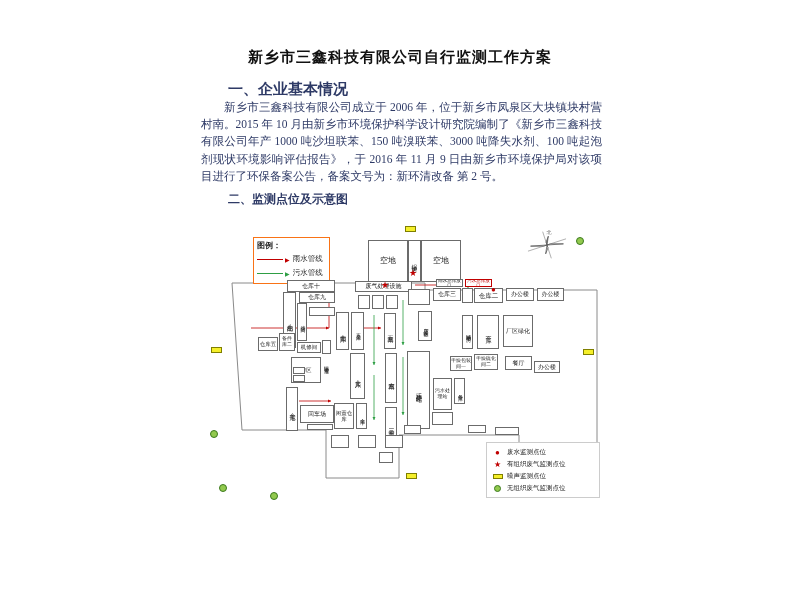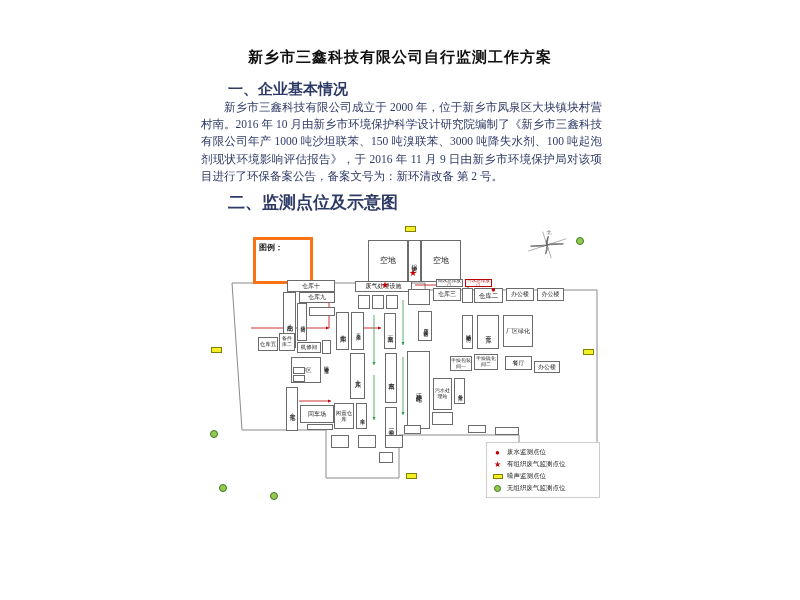--- a/index.html
+++ b/index.html
@@ -3,39 +3,39 @@
 <meta charset="utf-8">
 <style>
   html,body{margin:0;padding:0;background:#fff;}
   #page{position:relative;width:800px;height:600px;background:#ffffff;overflow:hidden;
         font-family:"Liberation Serif","DejaVu Serif",serif;}
   .title{position:absolute;left:0;top:48px;width:800px;text-align:center;
          font-size:15px;font-weight:bold;color:#111111;letter-spacing:1px;}
   .h1{position:absolute;left:228px;top:80px;font-size:15px;font-weight:bold;color:#2e3a66;}
   .para{position:absolute;left:201px;top:99px;width:401px;font-size:11.5px;line-height:17.2px;
         color:#2e3a66;text-align:justify;text-indent:2em;word-break:break-all;}
-  .h2{position:absolute;left:228px;top:191px;font-size:17px;font-weight:bold;color:#2e3a66;}
+  .h2{position:absolute;left:228px;top:191px;font-size:12px;font-weight:bold;color:#2e3a66;}
 
   
   #plan{position:absolute;left:203px;top:215px;width:397px;height:292px;}
   #plan svg.base{position:absolute;left:0;top:0;}
   .bx{position:absolute;box-sizing:border-box;border:1px solid #6b6b6b;background:#ffffff;
       color:#222;display:flex;align-items:center;justify-content:center;text-align:center;
       line-height:1.15;word-break:break-all;font-family:"Liberation Sans","DejaVu Sans",sans-serif;
       padding:0;overflow:hidden;}
   .bx.v{writing-mode:vertical-rl;text-orientation:upright;letter-spacing:1px;}
   .bx.nb{border:none;background:transparent;}
   .bx.red{color:#c00000;border-color:#c00000;}
   .mk{position:absolute;line-height:1;}
   .mk-noise{width:11px;height:6px;background:#f5ef2a;border:1px solid #7f7f00;box-sizing:border-box;}
   .mk-fug{width:8px;height:8px;border-radius:50%;background:#92c94e;border:1px solid #3c7a1f;box-sizing:border-box;}
   .mk-star{color:#c00000;font-size:9px;}
   .mk-dot{color:#c00000;font-size:8px;}
   
-  .pleg{position:absolute;left:50px;top:22px;width:60px;height:47px;border:3px solid #f97316;
+  .pleg{position:absolute;left:50px;top:22px;width:77px;height:47px;border:1px solid #f97316;
         background:#fff;font-size:7.5px;color:#222;padding:2px 3px;box-sizing:border-box;
         font-family:"Liberation Sans","DejaVu Sans",sans-serif;}
   .pleg .t{font-size:8px;font-weight:bold;margin-bottom:1px;}
   .pleg .row{display:flex;align-items:center;height:14px;}
   .pleg .ln{display:inline-block;width:26px;height:1px;margin-right:2px;position:relative;}
   .pleg .ah{font-size:6px;margin-right:3px;}
   
   .mleg{position:absolute;left:283px;top:227px;width:114px;height:56px;border:1px solid #cccccc;
         background:#fff;font-size:6.5px;color:#222;padding:3px 4px;box-sizing:border-box;
         font-family:"Liberation Sans","DejaVu Sans",sans-serif;}
@@ -44,21 +44,21 @@
   .mleg .mk-noise{width:10px;height:5px;}
   .mleg .mk-fug{width:7px;height:7px;}
   .compass{position:absolute;left:322px;top:12px;}
 </style>
 </head>
 <body>
 
 <div id="page">
   <div class="title">新乡市三鑫科技有限公司自行监测工作方案</div>
   <div class="h1">一、企业基本情况</div>
-  <div class="para">新乡市三鑫科技有限公司成立于 2000 年，位于新乡市凤泉区大块镇块村营村南。2016 年 10 月由新乡市环境保护科学设计研究院编制了《新乡市三鑫科技有限公司年产 1000 吨沙坦联苯、150 吨溴联苯、3000 吨降失水剂、100 吨起泡剂现状环境影响评估报告》，于 2016 年 11 月 9 日由新乡市环境保护局对该项目进行了环保备案公告，备案文号为：新环清改备 第 2 号。</div>
+  <div class="para">新乡市三鑫科技有限公司成立于 2006 年，位于新乡市凤泉区大块镇块村营村南。2015 年 10 月由新乡市环境保护科学设计研究院编制了《新乡市三鑫科技有限公司年产 1000 吨沙坦联苯、150 吨溴联苯、3000 吨降失水剂、100 吨起泡剂现状环境影响评估报告》，于 2016 年 11 月 9 日由新乡市环境保护局对该项目进行了环保备案公告，备案文号为：新环清改备 第 2 号。</div>
   <div class="h2">二、监测点位及示意图</div>
 
   <div id="plan">
     <svg class="base" width="397" height="292">
       <defs>
         <marker id="arr-rain" markerWidth="6" markerHeight="6" refX="4" refY="2" orient="auto">
           <path d="M0,0 L4,2 L0,4 Z" fill="#c00000"></path>
         </marker>
         <marker id="arr-sewage" markerWidth="6" markerHeight="6" refX="4" refY="2" orient="auto">
           <path d="M0,0 L4,2 L0,4 Z" fill="#2e9e44"></path>
@@ -74,20 +74,32 @@
           <line x1="171" y1="100" x2="171" y2="150" stroke="#2e9e44" stroke-width="0.8" marker-end="url(#arr-sewage)"></line>
           <line x1="171" y1="160" x2="171" y2="205" stroke="#2e9e44" stroke-width="0.8" marker-end="url(#arr-sewage)"></line>
           <line x1="200" y1="85" x2="200" y2="130" stroke="#2e9e44" stroke-width="0.8" marker-end="url(#arr-sewage)"></line>
           <line x1="200" y1="142" x2="200" y2="200" stroke="#2e9e44" stroke-width="0.8" marker-end="url(#arr-sewage)"></line>
           <line x1="265" y1="88" x2="265" y2="72" stroke="#2e9e44" stroke-width="0.8" marker-end="url(#arr-sewage)"></line>
         </g>
     </svg>
 
     <div class="pleg">
       <div class="t">图例：</div>
+      <div id="pleg-rows">
+          <div class="row">
+            <span class="ln" style="background: rgb(192, 0, 0);"></span>
+            <span class="ah" style="color: rgb(192, 0, 0);">▶</span>
+            <span>雨水管线</span>
+          </div>
+          <div class="row">
+            <span class="ln" style="background: rgb(46, 158, 68);"></span>
+            <span class="ah" style="color: rgb(46, 158, 68);">▶</span>
+            <span>污水管线</span>
+          </div>
+        </div>
     </div>
 
     <svg class="compass" width="44" height="34">
       <g transform="translate(22,18) rotate(-18)">
         <line x1="-20" y1="0" x2="20" y2="0" stroke="#999" stroke-width="0.7"></line>
         <line x1="0" y1="-14" x2="0" y2="14" stroke="#999" stroke-width="0.7"></line>
         <polygon points="0,0 -16,-4 -4,0" fill="#fff" stroke="#555" stroke-width="0.7"></polygon>
         <polygon points="0,0 16,4 4,0" fill="#fff" stroke="#555" stroke-width="0.7"></polygon>
         <polygon points="0,0 4,-8 0,-3" fill="#888" stroke="#555" stroke-width="0.7"></polygon>
         <polygon points="0,0 -4,8 0,3" fill="#fff" stroke="#555" stroke-width="0.7"></polygon>

